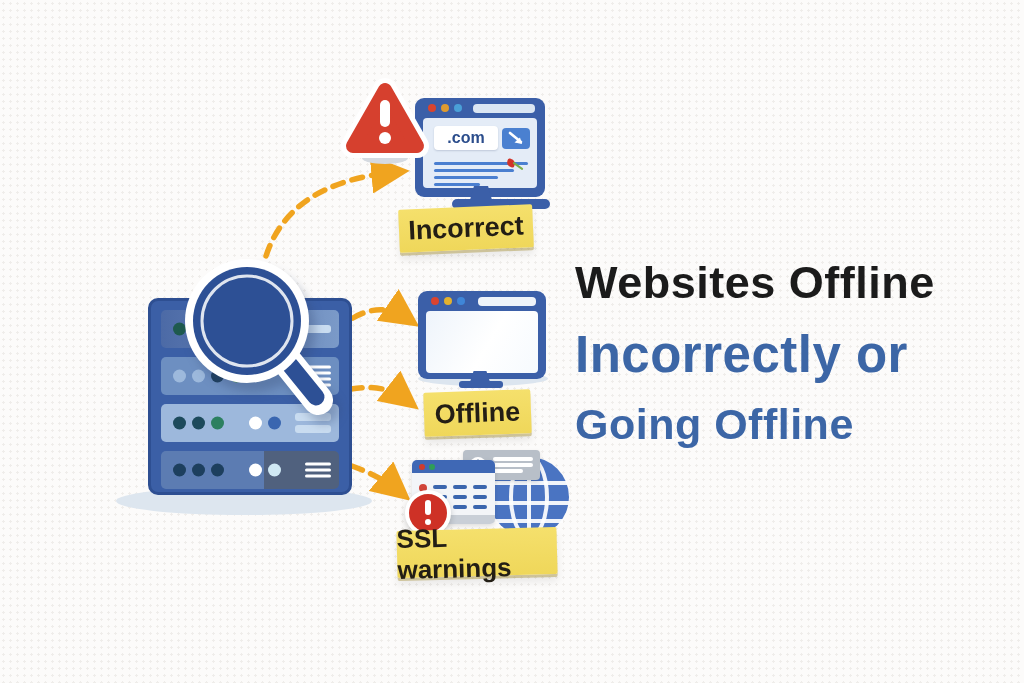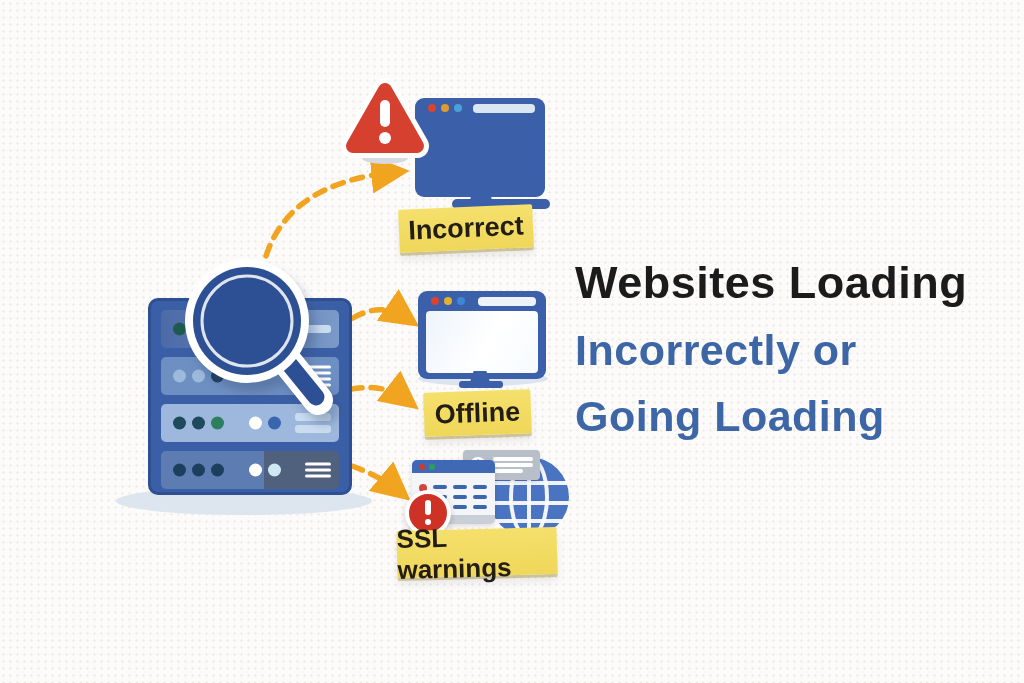--- a/index.html
+++ b/index.html
@@ -8,21 +8,21 @@
     background-color:#fcfbfa;
     background-image:radial-gradient(rgba(205,200,195,.28) 1px, transparent 1.3px);
     background-size:7px 7px;
     font-family:"Liberation Sans", sans-serif;
   }
   .abs{position:absolute;}
 
   
   .title{position:absolute;left:575px;top:260px;line-height:1;}
   .title .l1{font-size:45px;font-weight:bold;color:#1b1b1b;letter-spacing:.5px;}
-  .title .l2{font-size:43px;font-weight:bold;color:#3c66a6;margin-top:24px;letter-spacing:.5px;}
+  .title .l2{font-size:51px;font-weight:bold;color:#3c66a6;margin-top:24px;letter-spacing:.5px;}
   .title .l3{font-size:43px;font-weight:bold;color:#3c66a6;margin-top:23px;letter-spacing:.5px;}
 
   
   svg.arrows{position:absolute;left:0;top:0;pointer-events:none;}
 
   
   .rack-shadow{left:116px;top:487px;width:256px;height:28px;border-radius:50%;background:#dde6ef;}
   .rack{left:148px;top:298px;width:204px;height:197px;background:#3b5fa6;border:3px solid #2e4f92;border-radius:10px;box-sizing:border-box;}
   .unit{position:absolute;left:10px;width:178px;border-radius:5px;}
   .unit .dots{position:absolute;left:12px;top:50%;transform:translateY(-50%);display:flex;gap:6px;align-items:center;}
@@ -168,20 +168,35 @@
     <circle cx="97" cy="81" r="62" fill="#ffffff"></circle>
     <circle cx="97" cy="81" r="54" fill="#2d5095"></circle>
     <circle cx="97" cy="81" r="45" fill="none" stroke="rgba(255,255,255,.85)" stroke-width="3"></circle>
   </svg>
 
   <div class="abs monitor m1">
     <span class="tdot" style="left:13px;background:#d9442f"></span>
     <span class="tdot" style="left:26px;background:#df9b2f"></span>
     <span class="tdot" style="left:39px;background:#4aa0d8"></span>
     <span class="pill" style="left:58px;width:62px;background:#dbe6f3"></span>
+    <div class="screen">
+      <div class="addr">.com</div>
+      <div class="cursorbox">
+        <svg width="28" height="21" viewBox="0 0 28 21">
+          <line x1="8" y1="5" x2="19" y2="14" stroke="#fff" stroke-width="2.6" stroke-linecap="round"></line>
+          <path d="M20,16 L12.5,14.5 L18,9.5 Z" fill="#fff"></path>
+        </svg>
+      </div>
+      <div class="sk" style="left:11px;top:44px;width:94px"></div>
+      <div class="sk" style="left:11px;top:51px;width:80px"></div>
+      <div class="sk" style="left:11px;top:58px;width:64px"></div>
+      <div class="sk" style="left:11px;top:65px;width:46px"></div>
+      <div class="flower-petal"></div>
+      <div class="flower-stem"></div>
+    </div>
     <div class="neck" style="left:55px;top:88px;width:22px;height:14px"></div>
     <div class="m1-base"></div>
   </div>
 
   <div class="abs warn-shadow"></div>
   <svg class="abs" style="left:336px;top:74px" width="100" height="92" viewBox="0 0 100 92">
     <path d="M49,16 L81,72 L17,72 Z" fill="#d6402e" stroke="#ffffff" stroke-width="24" stroke-linejoin="round"></path>
     <path d="M49,16 L81,72 L17,72 Z" fill="#d6402e" stroke="#d6402e" stroke-width="14" stroke-linejoin="round"></path>
     <rect x="44" y="26" width="10" height="27" rx="5" fill="#ffffff"></rect>
     <circle cx="49" cy="64" r="6" fill="#ffffff"></circle>
@@ -238,18 +253,18 @@
     </div>
     <div class="badge">
       <span class="bar"></span>
         <span class="pt"></span>
     </div>
   </div>
 
   <div class="tag ssl">SSL warnings</div>
 
   <div class="title">
-    <div class="l1">Websites Loading</div>
+    <div class="l1">Websites Offline</div>
     <div class="l2">Incorrectly or</div>
-    <div class="l3">Going Loading</div>
+    <div class="l3">Going Offline</div>
   </div>
 
 </div>
 
 </body></html>

